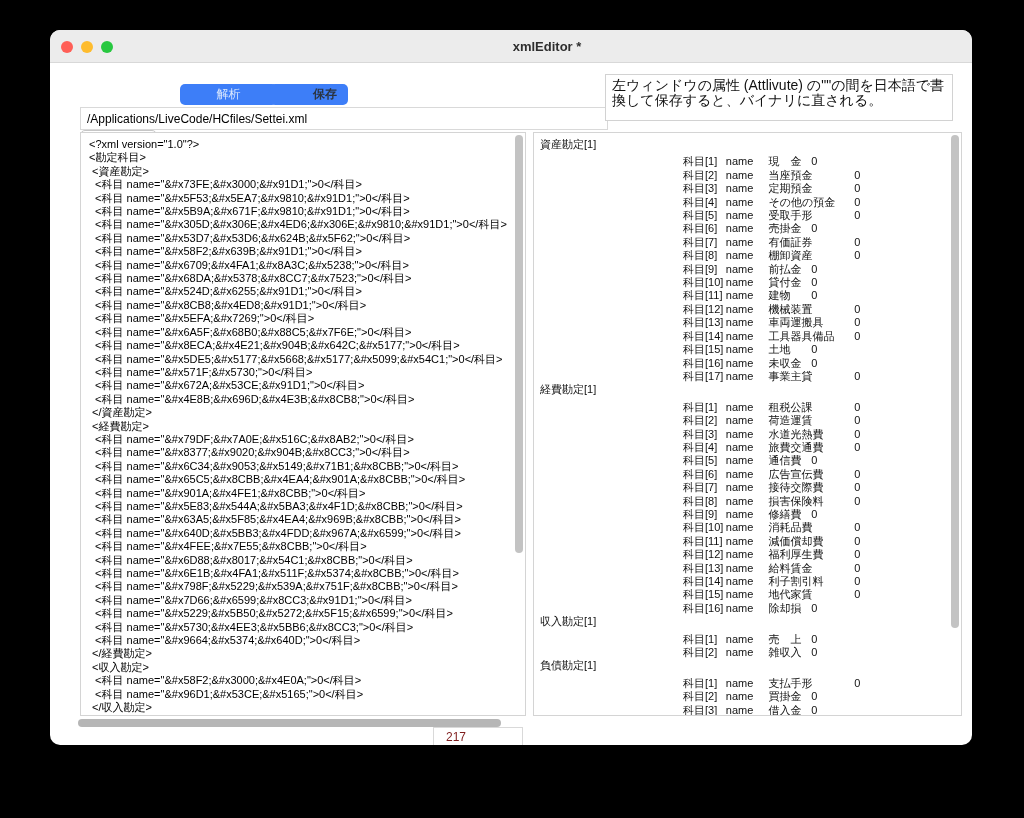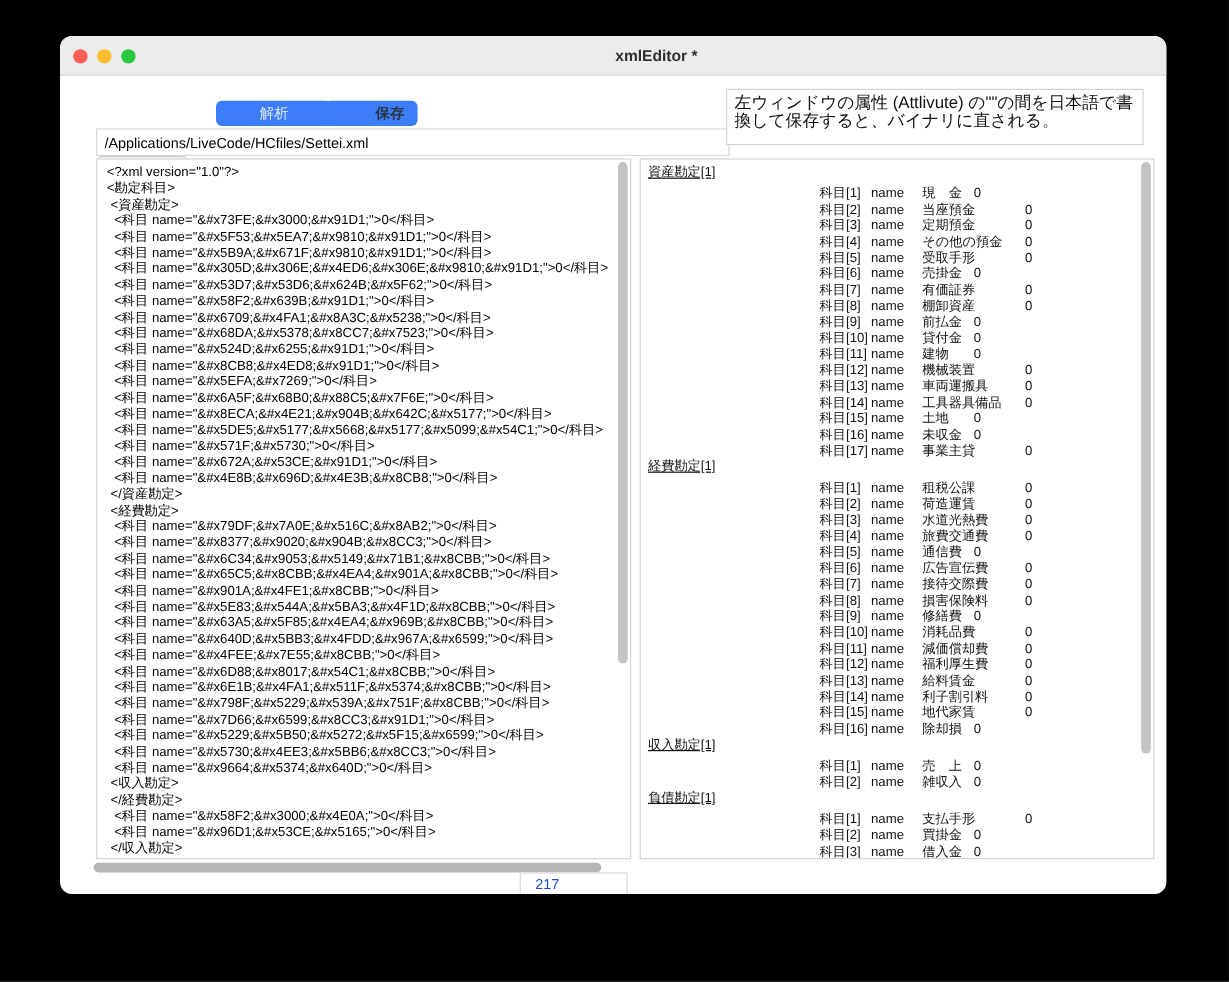--- a/index.html
+++ b/index.html
@@ -51,39 +51,39 @@
   .panel-xml { left: 30px; width: 446px; }
   .panel-parsed { left: 483px; width: 429px; }
 
   .xml-content { padding: 5px 0 0 8px; }
   .xline {
     font-size: 11px; line-height: 13.4px; color: #000;
     white-space: pre; overflow: hidden;
   }
 
   .parsed-content { padding: 5px 0 0 6px; }
-  .sec-header { font-size: 11px; line-height: 13.4px; color: #111; margin-bottom: 4px; text-decoration: underline; }
+  .sec-header { font-size: 11px; line-height: 13.4px; color: #111; margin-bottom: 4px; }
   .krow {
     font-size: 11px; line-height: 13.4px; color: #111;
     padding-left: 143px; white-space: pre; overflow: hidden;
     tab-size: 14; -moz-tab-size: 14;
   }
 
   .vthumb { position: absolute; width: 8px; border-radius: 4px; background: #c3c3c3; right: 2px; top: 2px; }
   .vthumb-xml { height: 418px; }
   .vthumb-parsed { height: 493px; }
 
   .hthumb {
     position: absolute; left: 28px; top: 689px; width: 423px; height: 8px;
     border-radius: 4px; background: #b6b6b6;
   }
 
   .status-field {
     position: absolute; left: 383px; top: 697px; width: 90px; height: 20px;
-    border: 1px solid #d9d9d9; background: #fff; font-size: 12px; color: #1d4ed8;
+    border: 1px solid #d9d9d9; background: #fff; font-size: 12px; color: #7f1d1d;
     line-height: 19px; padding-left: 12px; overflow: hidden;
   }
 </style>
 </head>
 <body>
 
 <div class="window">
 
   <div class="titlebar">
     <span class="tl tl-close"></span>
@@ -133,22 +133,22 @@
         <div class="xline">  &lt;科目 name="&amp;#x63A5;&amp;#x5F85;&amp;#x4EA4;&amp;#x969B;&amp;#x8CBB;"&gt;0&lt;/科目&gt;</div>
         <div class="xline">  &lt;科目 name="&amp;#x640D;&amp;#x5BB3;&amp;#x4FDD;&amp;#x967A;&amp;#x6599;"&gt;0&lt;/科目&gt;</div>
         <div class="xline">  &lt;科目 name="&amp;#x4FEE;&amp;#x7E55;&amp;#x8CBB;"&gt;0&lt;/科目&gt;</div>
         <div class="xline">  &lt;科目 name="&amp;#x6D88;&amp;#x8017;&amp;#x54C1;&amp;#x8CBB;"&gt;0&lt;/科目&gt;</div>
         <div class="xline">  &lt;科目 name="&amp;#x6E1B;&amp;#x4FA1;&amp;#x511F;&amp;#x5374;&amp;#x8CBB;"&gt;0&lt;/科目&gt;</div>
         <div class="xline">  &lt;科目 name="&amp;#x798F;&amp;#x5229;&amp;#x539A;&amp;#x751F;&amp;#x8CBB;"&gt;0&lt;/科目&gt;</div>
         <div class="xline">  &lt;科目 name="&amp;#x7D66;&amp;#x6599;&amp;#x8CC3;&amp;#x91D1;"&gt;0&lt;/科目&gt;</div>
         <div class="xline">  &lt;科目 name="&amp;#x5229;&amp;#x5B50;&amp;#x5272;&amp;#x5F15;&amp;#x6599;"&gt;0&lt;/科目&gt;</div>
         <div class="xline">  &lt;科目 name="&amp;#x5730;&amp;#x4EE3;&amp;#x5BB6;&amp;#x8CC3;"&gt;0&lt;/科目&gt;</div>
         <div class="xline">  &lt;科目 name="&amp;#x9664;&amp;#x5374;&amp;#x640D;"&gt;0&lt;/科目&gt;</div>
+        <div class="xline"> &lt;/経費勘定&gt;</div>
         <div class="xline"> &lt;収入勘定&gt;</div>
-        <div class="xline"> &lt;/経費勘定&gt;</div>
         <div class="xline">  &lt;科目 name="&amp;#x58F2;&amp;#x3000;&amp;#x4E0A;"&gt;0&lt;/科目&gt;</div>
         <div class="xline">  &lt;科目 name="&amp;#x96D1;&amp;#x53CE;&amp;#x5165;"&gt;0&lt;/科目&gt;</div>
         <div class="xline"> &lt;/収入勘定&gt;</div>
       </div>
     <div class="vthumb vthumb-xml"></div>
   </div>
 
   <div class="panel panel-parsed">
     <div class="parsed-content">
         <div class="sec-header">資産勘定[1]</div>

